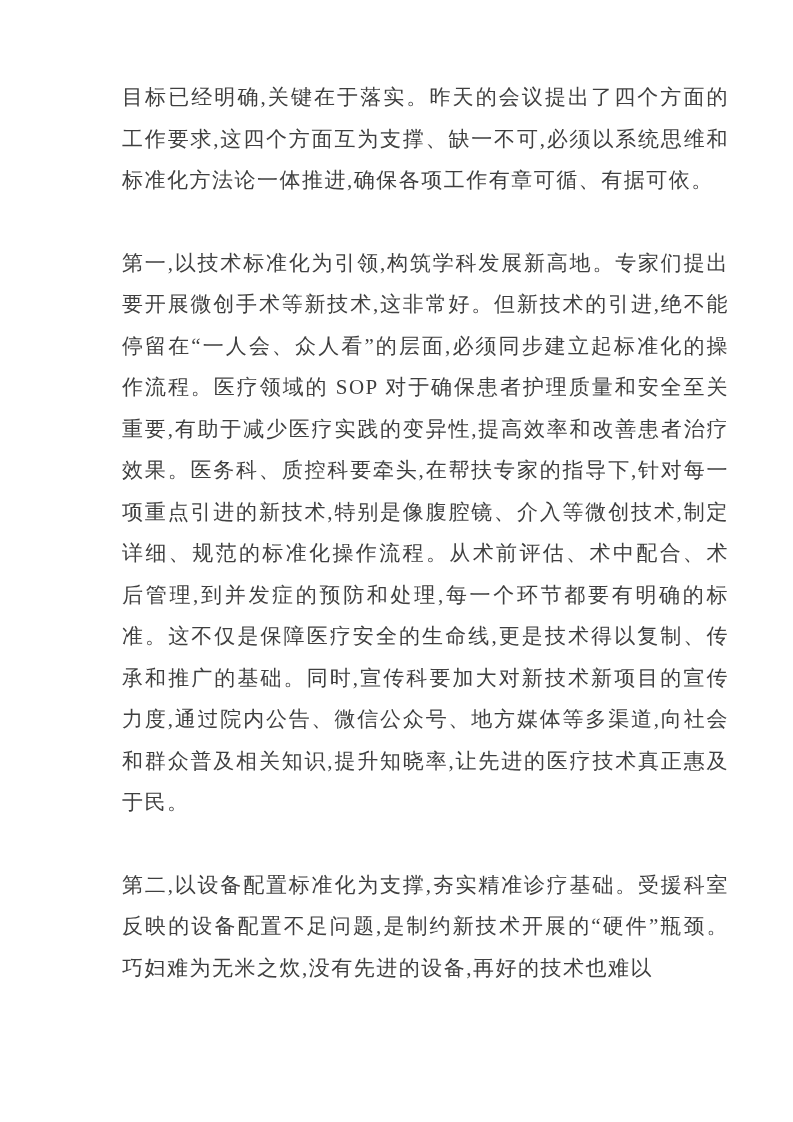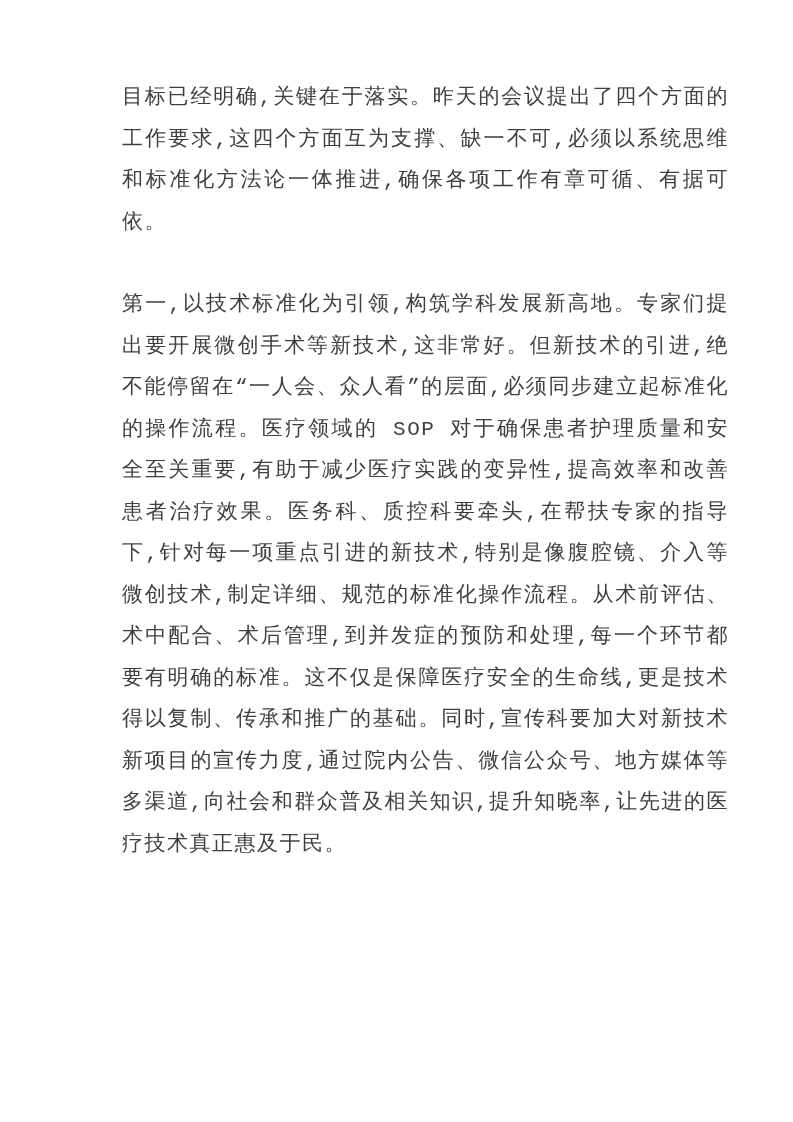--- a/index.html
+++ b/index.html
@@ -6,21 +6,21 @@
     margin: 0;
     padding: 0;
     background: #ffffff;
   }
   .page {
     position: relative;
     width: 733px;
     height: 1122px;
     background: #ffffff;
     overflow: hidden;
-    font-family: Liberation Mono, monospace;
+    font-family: Liberation Serif, serif;
     padding-left: 12px;
   }
   .content {
     position: absolute;
     left: 122px;
     top: 77px;
     width: 607px;
   }
   .content p {
     margin: 0 0 41px 0;
@@ -37,14 +37,15 @@
     margin-bottom: 0;
   }
 </style>
 </head>
 <body>
 
 <div class="page">
   <div class="content">
     <p>目标已经明确,关键在于落实。昨天的会议提出了四个方面的工作要求,这四个方面互为支撑、缺一不可,必须以系统思维和标准化方法论一体推进,确保各项工作有章可循、有据可依。</p>
     <p>第一,以技术标准化为引领,构筑学科发展新高地。专家们提出要开展微创手术等新技术,这非常好。但新技术的引进,绝不能停留在“一人会、众人看”的层面,必须同步建立起标准化的操作流程。医疗领域的 SOP 对于确保患者护理质量和安全至关重要,有助于减少医疗实践的变异性,提高效率和改善患者治疗效果。医务科、质控科要牵头,在帮扶专家的指导下,针对每一项重点引进的新技术,特别是像腹腔镜、介入等微创技术,制定详细、规范的标准化操作流程。从术前评估、术中配合、术后管理,到并发症的预防和处理,每一个环节都要有明确的标准。这不仅是保障医疗安全的生命线,更是技术得以复制、传承和推广的基础。同时,宣传科要加大对新技术新项目的宣传力度,通过院内公告、微信公众号、地方媒体等多渠道,向社会和群众普及相关知识,提升知晓率,让先进的医疗技术真正惠及于民。</p>
+    <p>第二,以设备配置标准化为支撑,夯实精准诊疗基础。受援科室反映的设备配置不足问题,是制约新技术开展的“硬件”瓶颈。巧妇难为无米之炊,没有先进的设备,再好的技术也难以</p>
   </div>
 </div>
 
 </body></html>

